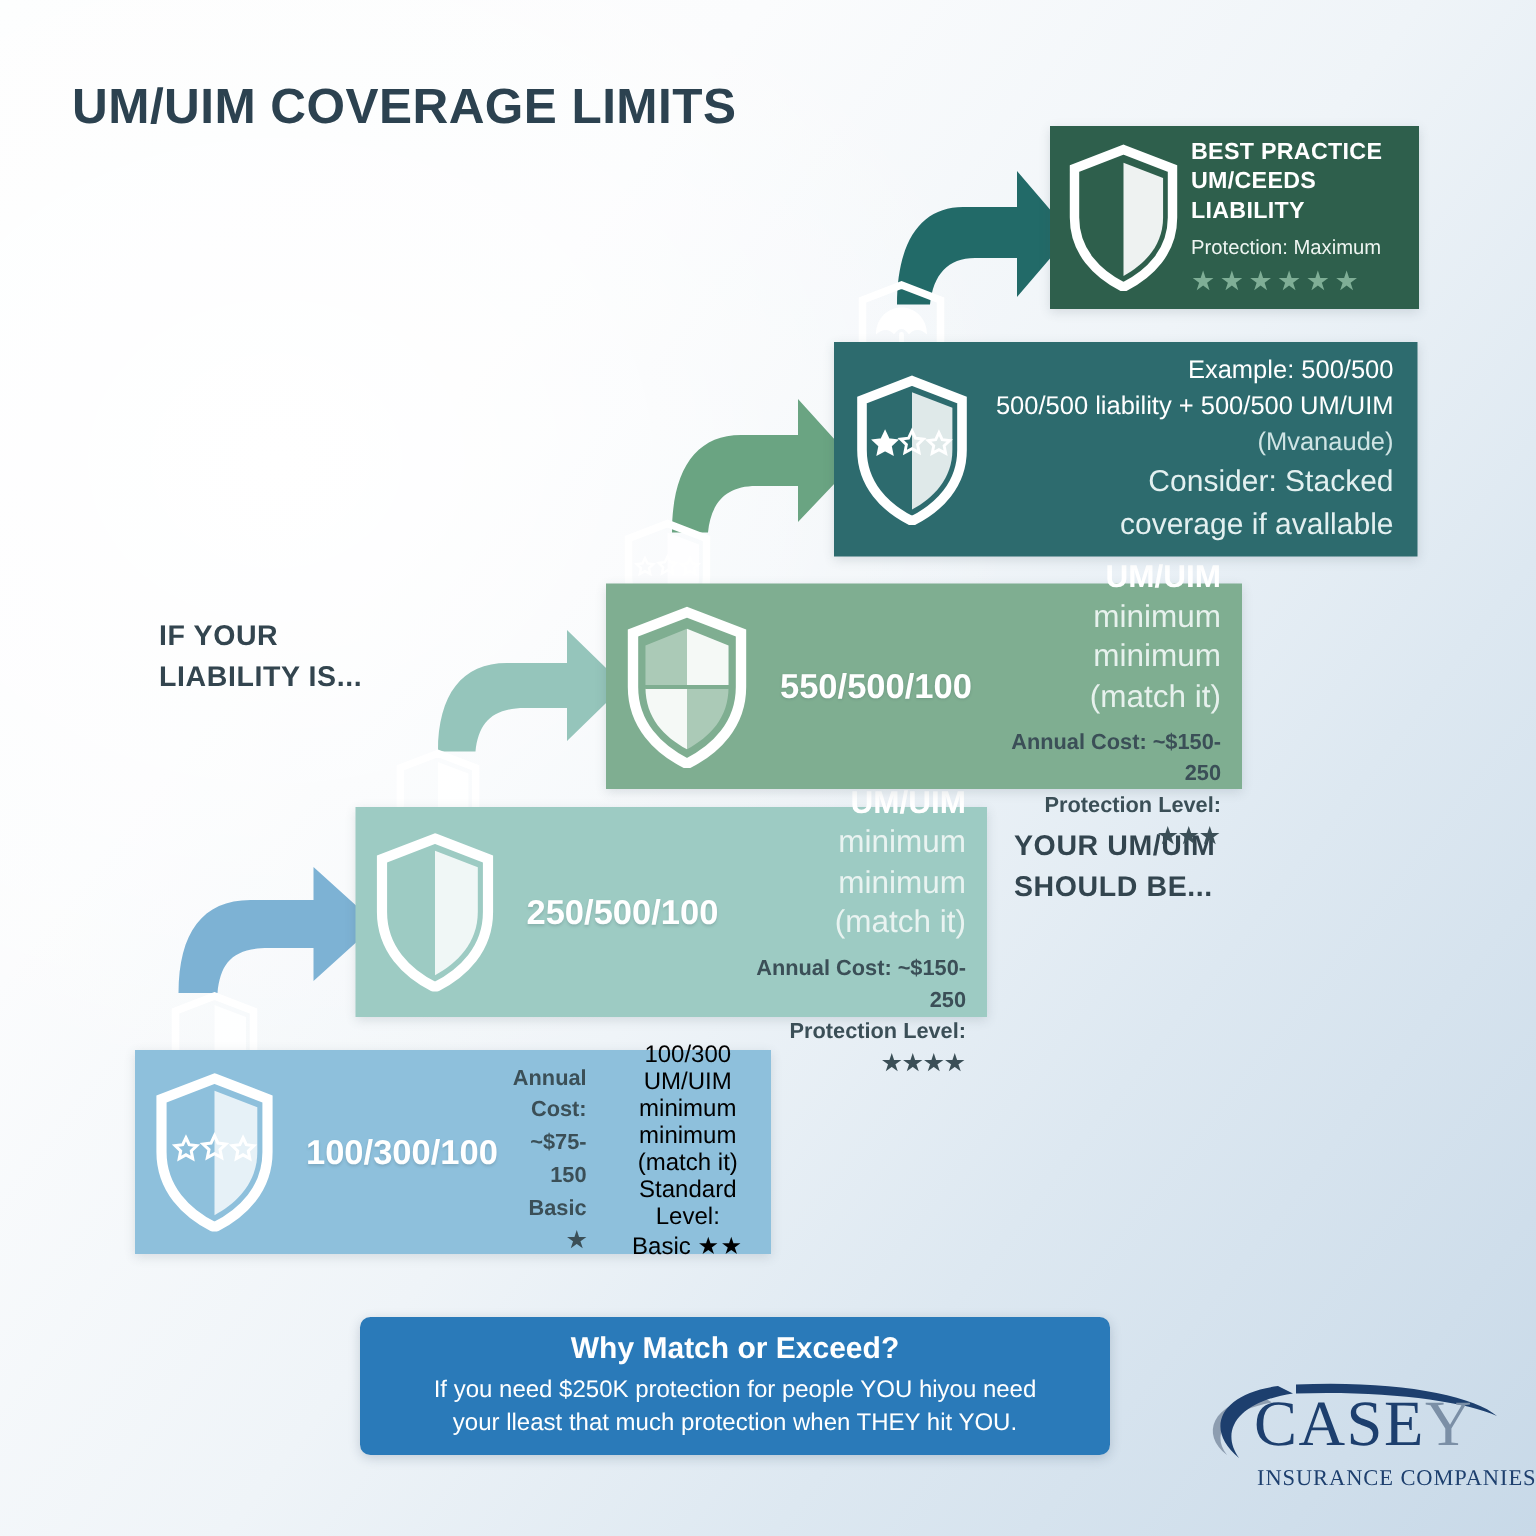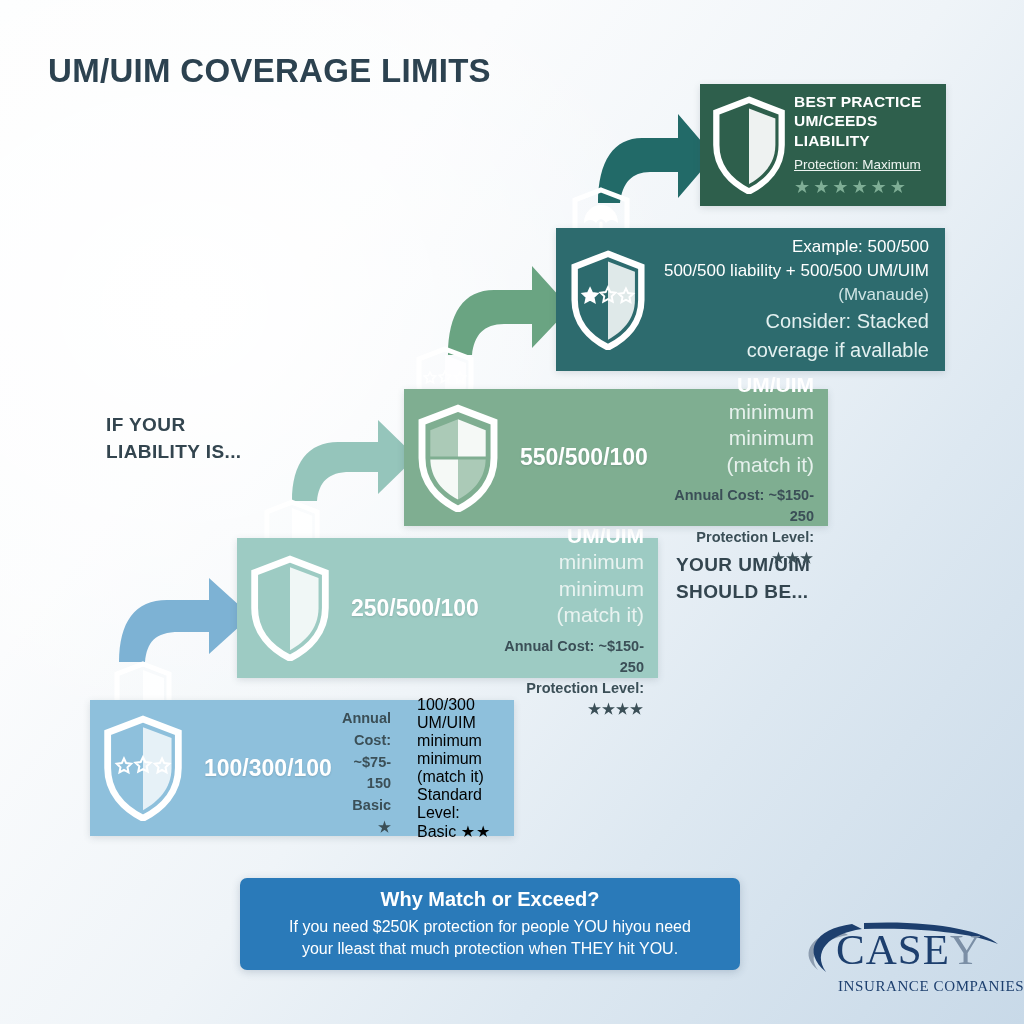--- a/index.html
+++ b/index.html
@@ -83,21 +83,20 @@
     font-size: 15.5px;
     font-weight: bold;
     line-height: 1.26;
     letter-spacing: 0.2px;
   }
   .best-head span { display: block; }
   .best-sub {
     font-size: 13.5px;
     margin-top: 7px;
     color: #eef5f1;
-    text-decoration: underline;
   }
   .best-stars {
     margin-top: 4px;
     font-size: 18px;
     letter-spacing: 3px;
     color: #7fae96;
   }
 
   
   #tier-example {
@@ -186,21 +185,21 @@
   .col-left-meta {
     text-align: right;
     font-size: 14.5px;
     font-weight: bold;
     color: #3b4f57;
     line-height: 1.5;
     padding-bottom: 2px;
     margin-right: 26px;
   }
   .col-left-meta span { display: block; }
-  .col-right-block { text-align: left; }
+  .col-right-block { text-align: center; }
 
   
   .shield {
     position: absolute;
     pointer-events: none;
   }
   .shield-inline {
     position: relative;
     flex: 0 0 auto;
   }

